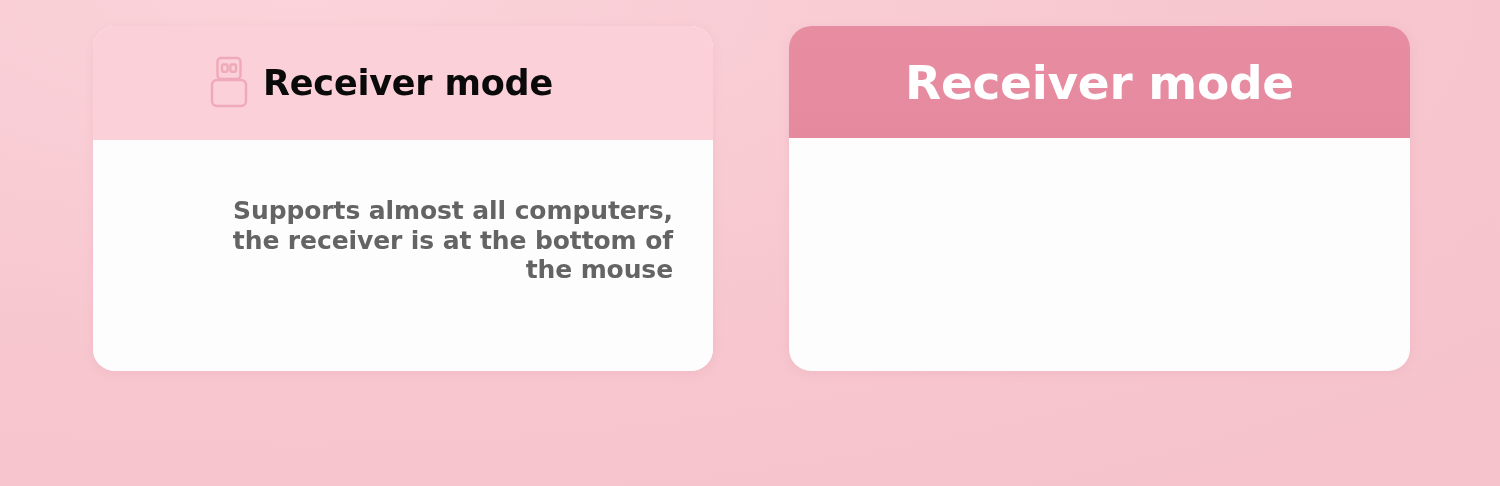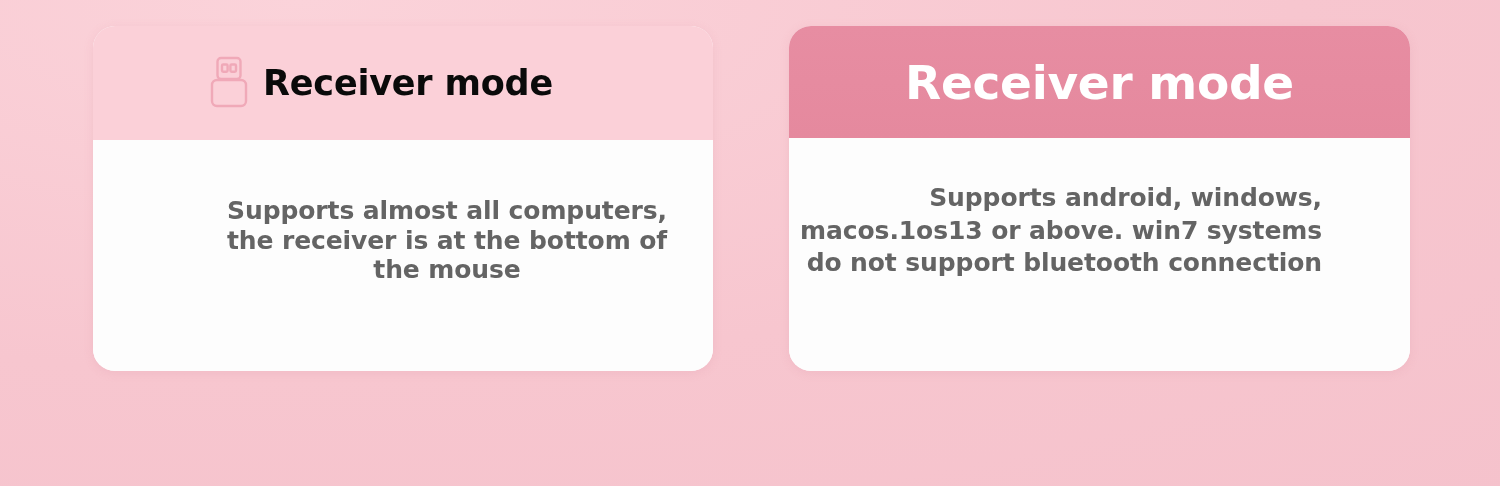--- a/index.html
+++ b/index.html
@@ -61,21 +61,21 @@
     height: 231px;
     background: #fdfdfd;
     box-sizing: border-box;
     padding: 56px 40px 0 128px;
   }
   #card-receiver .card-text {
     font-size: 25px;
     font-weight: bold;
     line-height: 1.18;
     color: #646464;
-    text-align: center;
+    text-align: right;
     letter-spacing: -0.1px;
   }
 
   .usb-icon {
     width: 40px;
     height: 54px;
     flex: 0 0 auto;
     display: block;
   }
 
@@ -137,18 +137,15 @@
     </div>
     <div class="card-body">
       <div class="card-text">Supports almost all computers, the receiver is at the bottom of the mouse</div>
     </div>
   </div>
 
   <div class="card" id="card-bluetooth">
     <div class="card-header">
       <span class="card-title">Receiver mode</span>
     </div>
-    <div class="card-body">
-      <div class="card-text">Supports android, windows, macos.1os13 or above. win7 systems do not support bluetooth connection</div>
-    </div>
   </div>
 
 </div>
 
 </body></html>

